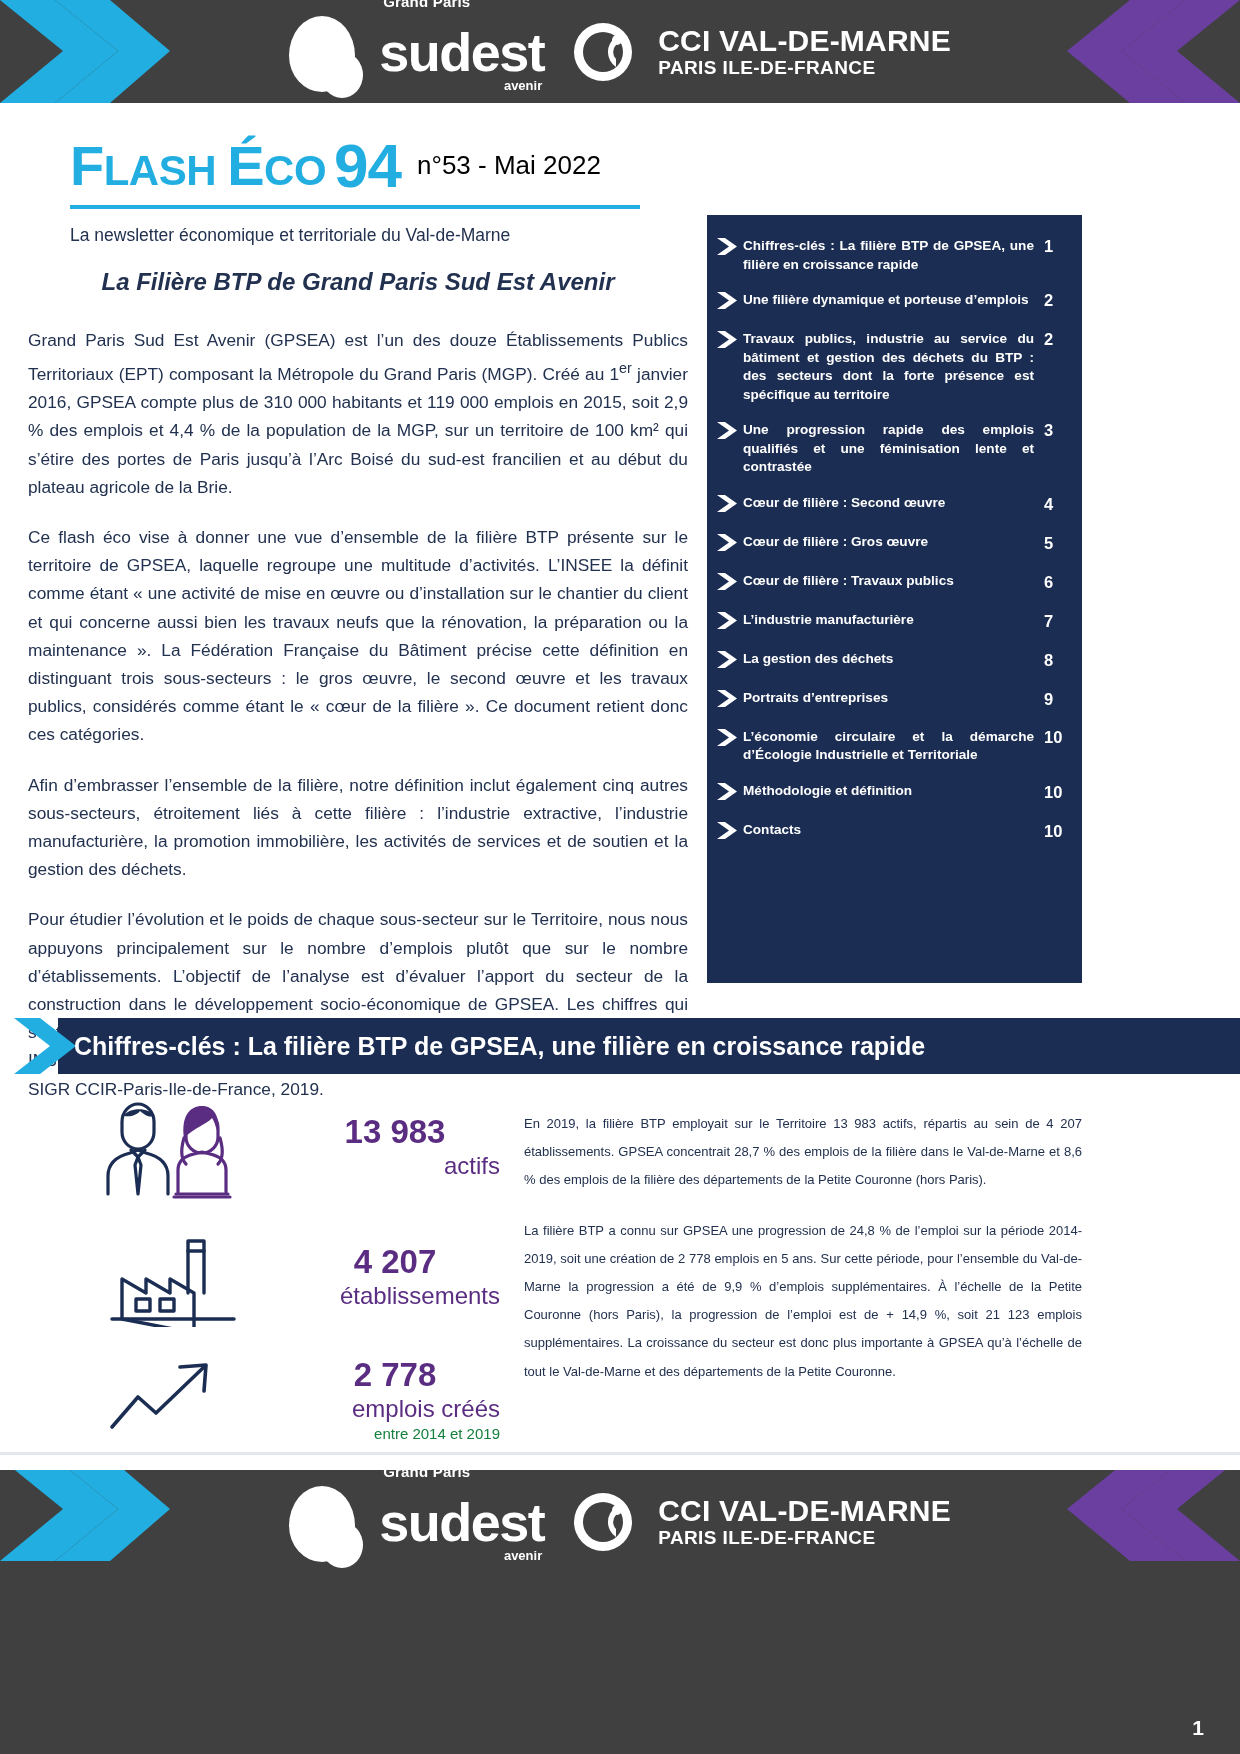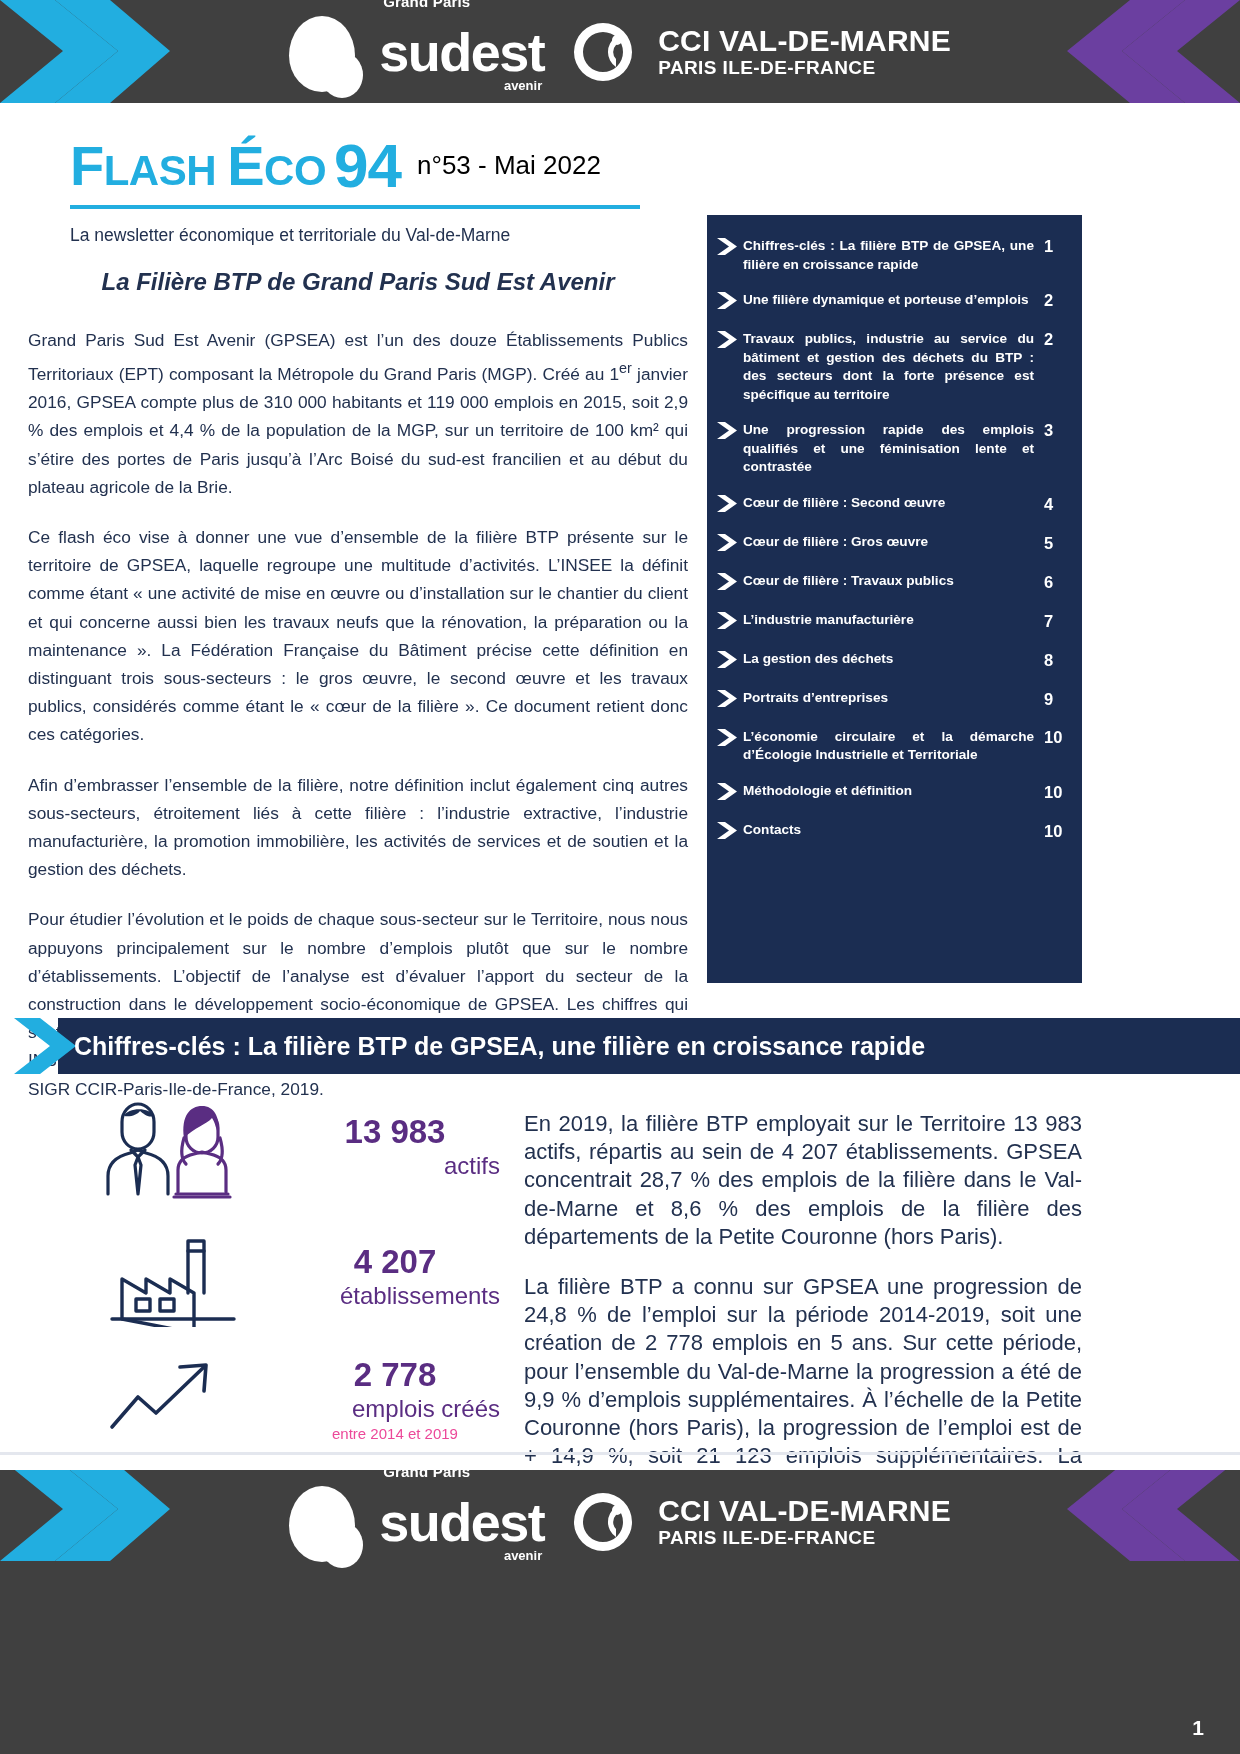--- a/index.html
+++ b/index.html
@@ -260,32 +260,33 @@
     line-height: 38px;
   }
   .kpi .lab {
     font-size: 24px;
     color: #5a2d82;
     line-height: 30px;
     text-align: right;
   }
   .kpi .sublab {
     font-size: 15px;
-    color: #ec4899;
+    color: #15803d;
     line-height: 20px;
+    text-align: right;
   }
 
   .kpi-text {
     position: absolute;
     left: 524px; top: 1110px;
     width: 558px;
     color: #22314f;
   }
   .kpi-text p {
-    font-size: 22px;
+    font-size: 13px;
     line-height: 28.2px;
     text-align: justify;
     margin-bottom: 22px;
   }
 
   .divider-rule {
     position: absolute;
     left: 0; top: 1452px;
     width: 1240px; height: 3px;
     background: #e4e7ee;

